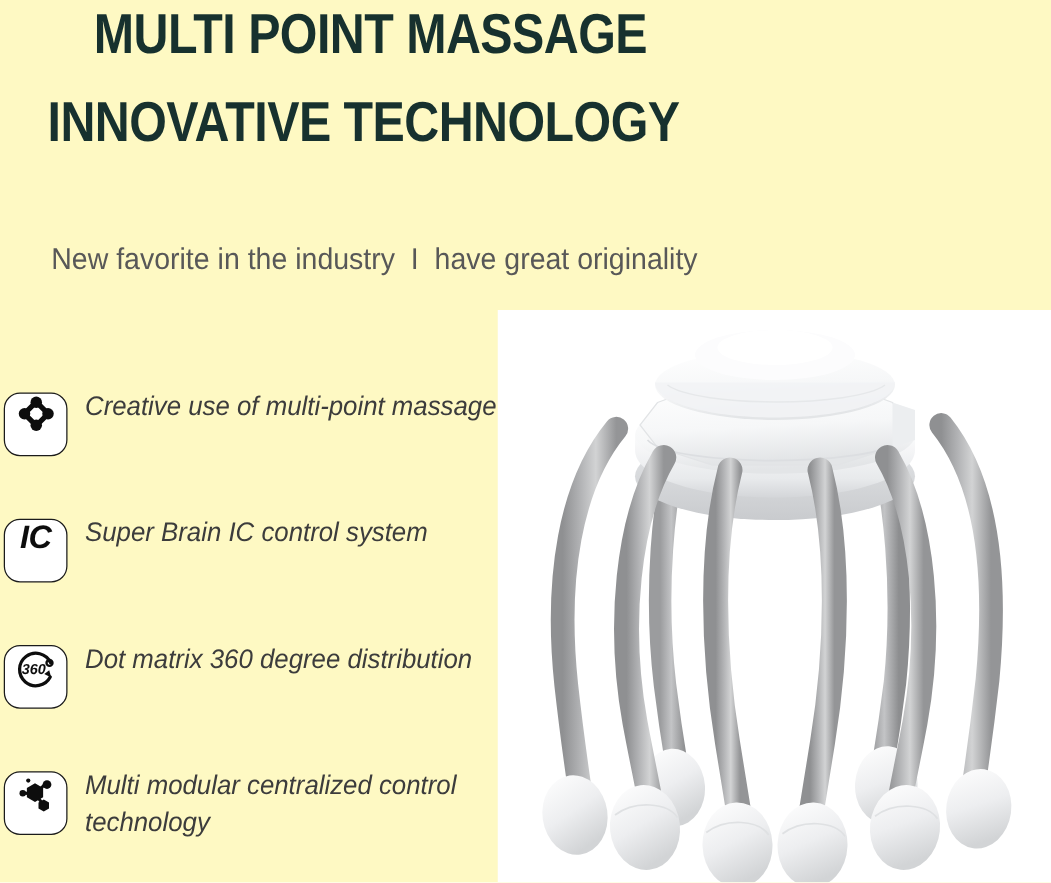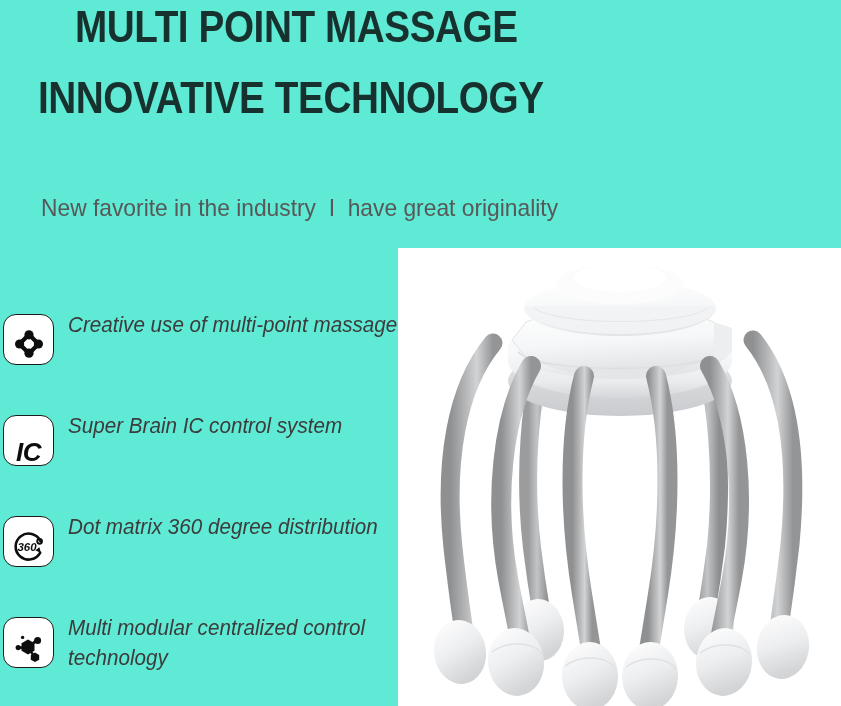--- a/index.html
+++ b/index.html
@@ -7,21 +7,21 @@
     padding: 0;
     background: #ffffff;
   }
   body {
     font-family: "Liberation Sans", sans-serif;
   }
   #page {
     position: relative;
     width: 841px;
     height: 706px;
-    background: #5eead4;
+    background: #fef9c3;
     overflow: hidden;
   }
 
   
   .headline-block {
     position: absolute;
     left: 0;
     top: 0;
     width: 700px;
   }
@@ -80,21 +80,21 @@
     position: absolute;
     left: 3px;
     top: 4px;
     width: 51px;
     height: 51px;
     border: 1.6px solid #1b1b1b;
     border-radius: 13px;
     background: #ffffff;
     box-sizing: border-box;
     display: flex;
-    align-items: flex-end;
+    align-items: flex-start;
     justify-content: center;
   }
   .feature-icon-box svg { display: block; }
   .ic-text {
     font-family: "Liberation Sans Narrow", "Liberation Sans", sans-serif;
     font-weight: 700;
     font-size: 26px;
     color: #0d0d0d;
     letter-spacing: -0.5px;
     line-height: 1;

